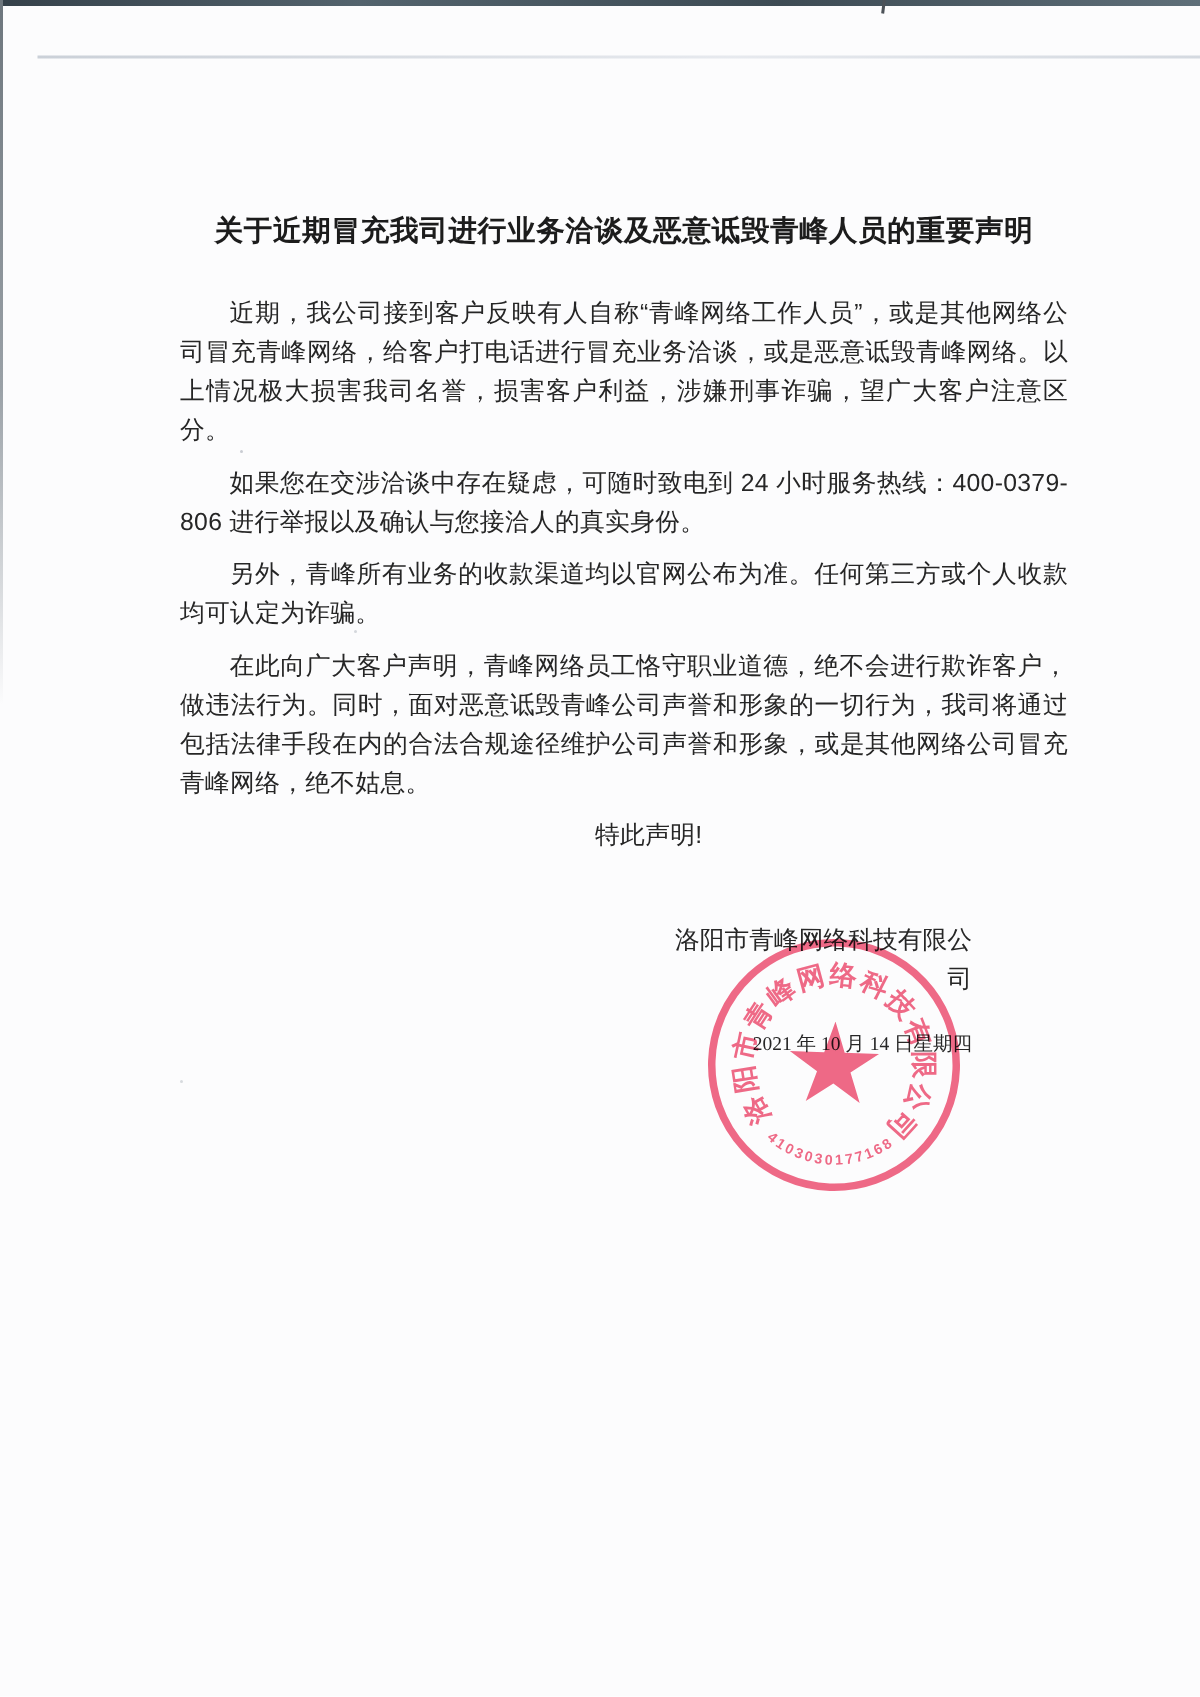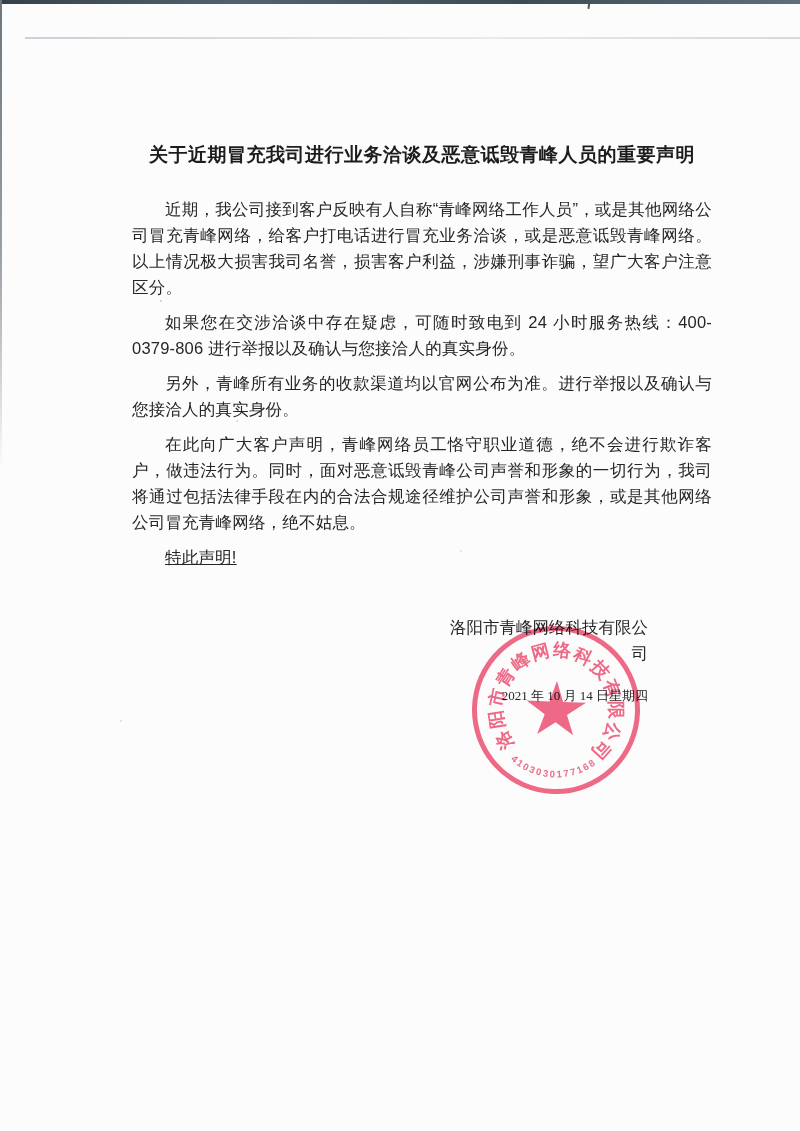--- a/index.html
+++ b/index.html
@@ -15,30 +15,30 @@
   .scan-top-edge{position:absolute;top:0;left:0;right:0;height:4px;
     background:linear-gradient(90deg,#35414a,#53636d 30%,#3d4b54 65%,#5f6f79);}
   .scan-left-edge{position:absolute;left:0;top:0;width:2px;height:470px;
     background:linear-gradient(180deg,#6d767d,#9aa1a7 55%,rgba(255,255,255,0));}
   .scan-fold-line{position:absolute;left:25px;right:0;top:37px;height:2px;
     background:linear-gradient(90deg,rgba(200,206,214,.95),rgba(213,218,226,.55) 60%,rgba(205,211,219,.85));}
   .scan-tick{position:absolute;left:588px;top:0;width:2px;height:9px;background:#4c5258;transform:rotate(7deg);}
   .scan-speck{position:absolute;width:2px;height:2px;border-radius:50%;background:#c9ccd2;
     box-shadow:76px 120px 0 #d4d7dc, -40px 420px 0 #d7dade, 300px 250px 0 #dcdfe3, 520px -60px 0 #d2d5da;}
   
-  .doc{position:absolute;left:132px;right:88px;top:141px;}
+  .doc{position:absolute;left:120px;right:88px;top:141px;}
   .doc-title{
     font-size:19px;font-weight:bold;color:#1c1c1c;
     text-align:center;margin:0 0 28px 0;line-height:27px;letter-spacing:.5px;
   }
   .doc p{
     font-size:16.5px;line-height:26px;margin:0 0 9px 0;
     text-indent:2em;text-align:justify;letter-spacing:.2px;
   }
-  .doc p.closing{margin-top:4px;text-align:left;text-decoration:underline;}
+  .doc p.closing{margin-top:4px;text-align:center;}
   .signature{width:212px;margin:44px 64px 0 auto;text-align:right;}
   .signature .company-line{font-size:16.5px;line-height:26px;}
   .signature .date-line{font-size:13px;line-height:26px;margin-top:17px;font-family:Liberation Serif, serif;}
   
   .seal{
     position:absolute;left:472px;top:626px;width:168px;height:168px;
     mix-blend-mode:multiply;opacity:.8;transform:rotate(2deg);
   }
   .seal-ring{position:absolute;inset:0;border:5px solid var(--seal-color,#ee4569);border-radius:50%;}
   .seal-star{
@@ -67,21 +67,21 @@
   <div class="scan-left-edge"></div>
   <div class="scan-fold-line"></div>
   <div class="scan-tick"></div>
   <div class="scan-speck" style="left:160px;top:300px;"></div>
 
   <div class="doc">
     <h1 class="doc-title">关于近期冒充我司进行业务洽谈及恶意诋毁青峰人员的重要声明</h1>
 
     <p>近期，我公司接到客户反映有人自称“青峰网络工作人员”，或是其他网络公司冒充青峰网络，给客户打电话进行冒充业务洽谈，或是恶意诋毁青峰网络。以上情况极大损害我司名誉，损害客户利益，涉嫌刑事诈骗，望广大客户注意区分。</p>
     <p>如果您在交涉洽谈中存在疑虑，可随时致电到 24 小时服务热线：400-0379-806 进行举报以及确认与您接洽人的真实身份。</p>
-    <p>另外，青峰所有业务的收款渠道均以官网公布为准。进行举报以及确认与您接洽人的真实身份。</p>
+    <p>另外，青峰所有业务的收款渠道均以官网公布为准。任何第三方或个人收款均可认定为诈骗。</p>
     <p>在此向广大客户声明，青峰网络员工恪守职业道德，绝不会进行欺诈客户，做违法行为。同时，面对恶意诋毁青峰公司声誉和形象的一切行为，我司将通过包括法律手段在内的合法合规途径维护公司声誉和形象，或是其他网络公司冒充青峰网络，绝不姑息。</p>
     <p class="closing">特此声明!</p>
 
     <div class="signature">
       <div class="company-line">洛阳市青峰网络科技有限公司</div>
       <div class="date-line">2021 年 10 月 14 日星期四</div>
     </div>
   </div>
 
   <div class="seal">

